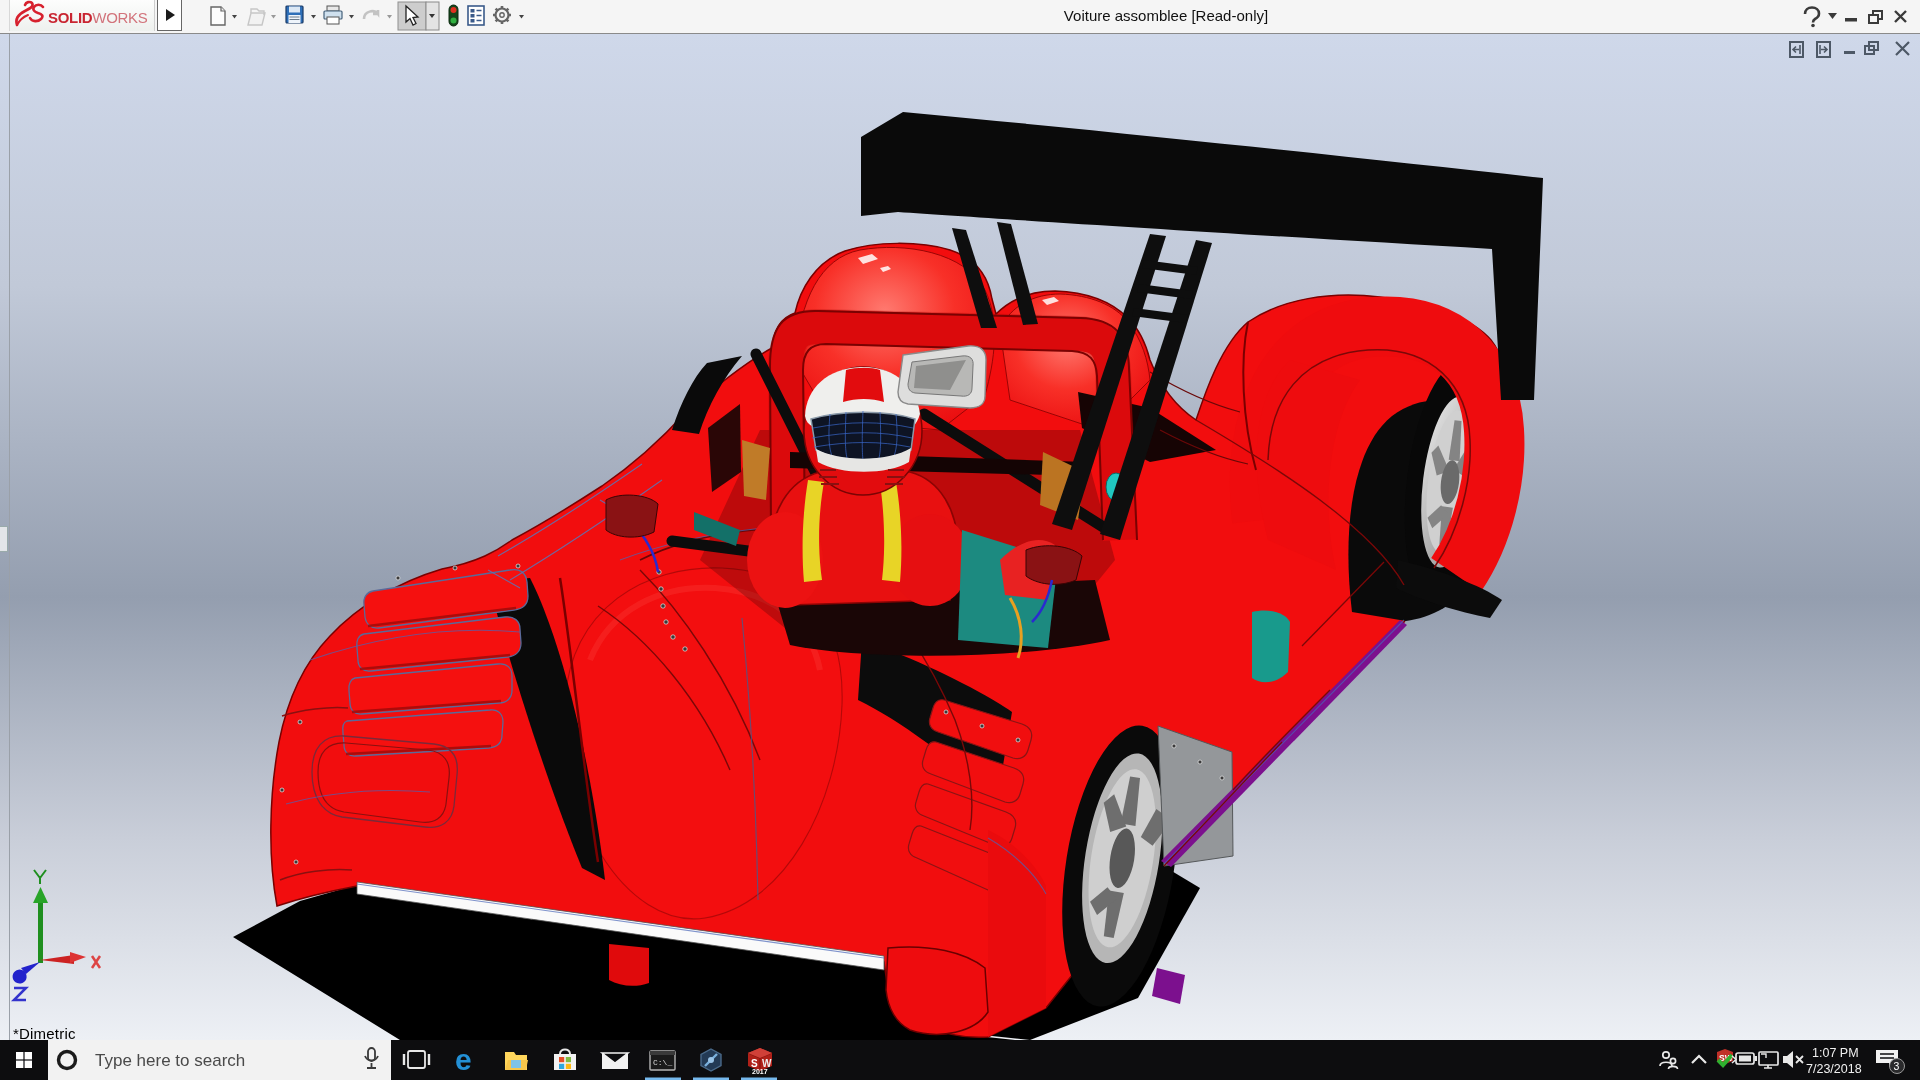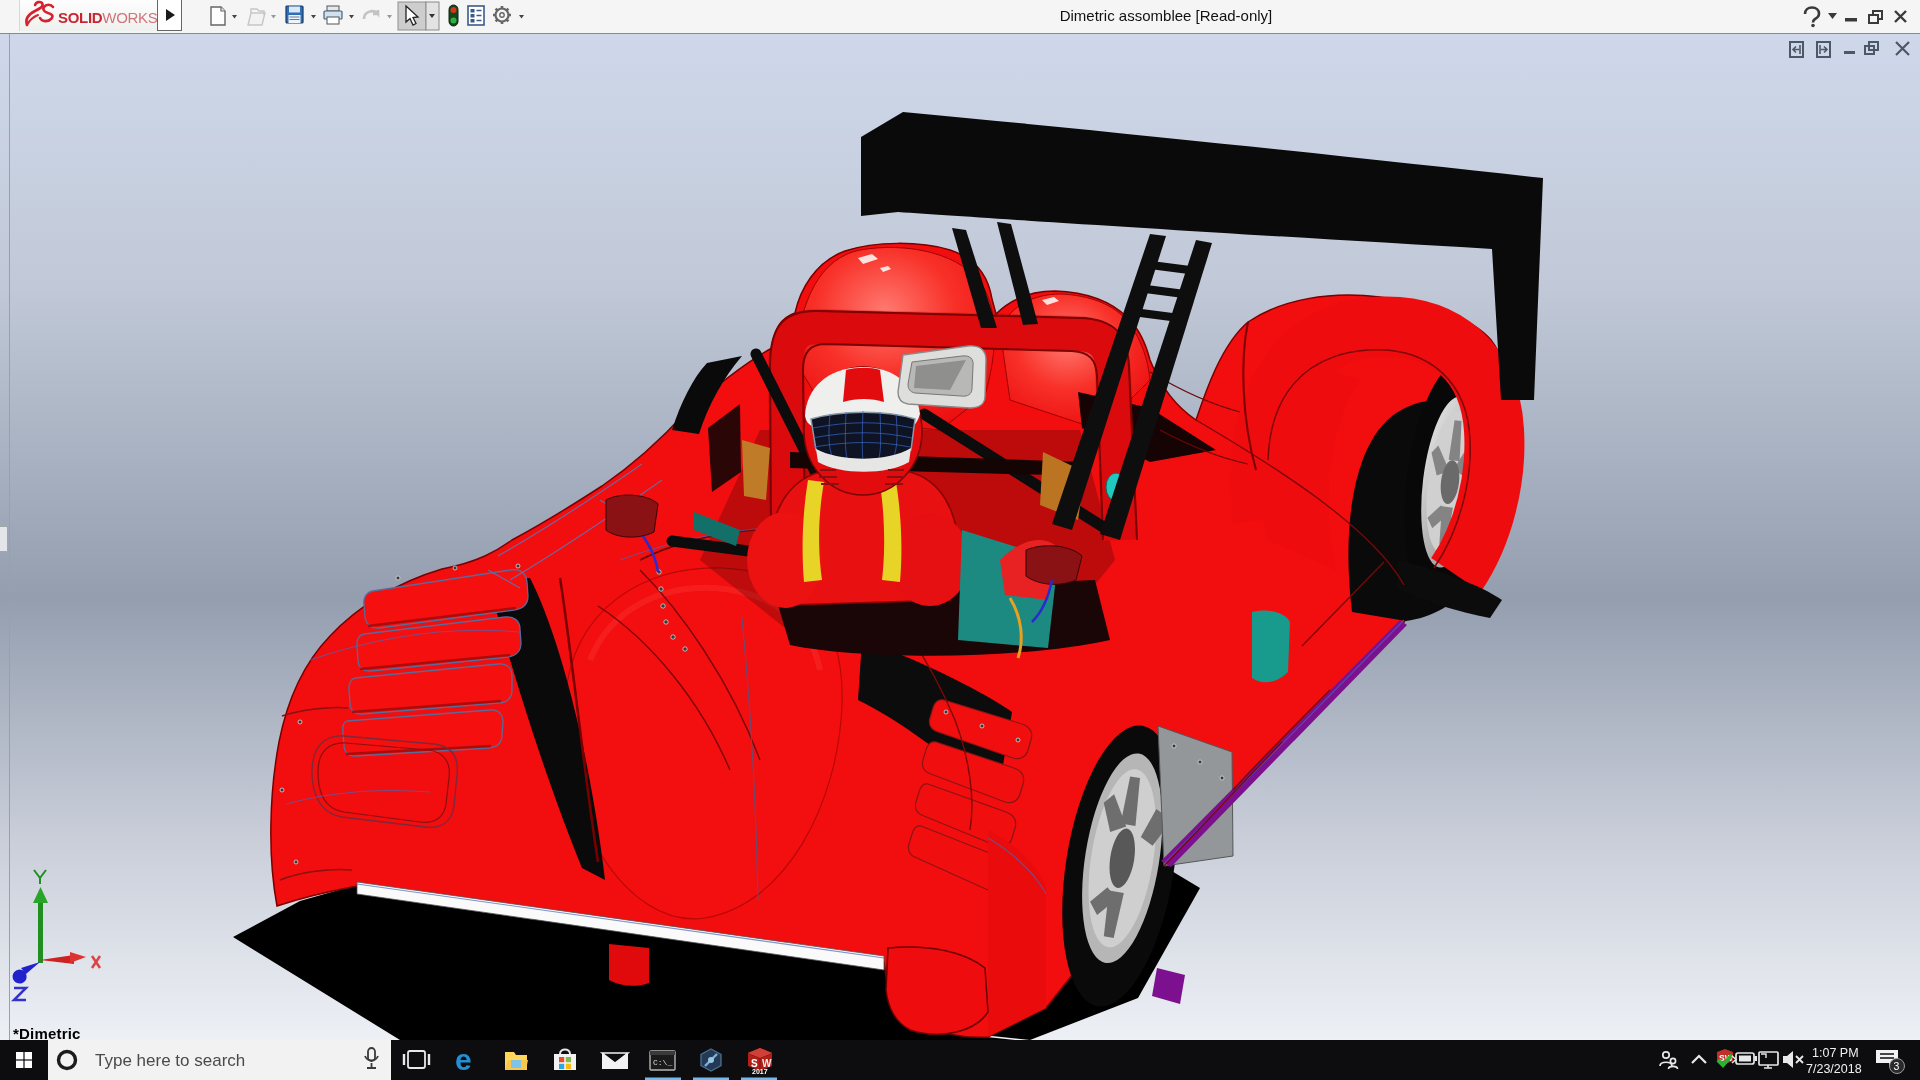--- a/index.html
+++ b/index.html
@@ -1,28 +1,28 @@
 <!DOCTYPE html>
 <html><head>
 <meta charset="utf-8">
 <style>
 html,body{margin:0;padding:0;width:1920px;height:1080px;overflow:hidden;background:#fff;font-family:"Liberation Sans",sans-serif;}
 #titlebar{position:absolute;top:0;left:0;width:1920px;height:33px;background:#f5f5f5;border-bottom:1px solid #8a8a8a;}
-#logo{position:absolute;left:19px;top:0;width:144px;height:31px;background:linear-gradient(180deg,#fdfdfd,#eef1ee);border-left:1px solid #d8d8d8;border-right:1px solid #cfcfcf;}
+#logo{position:absolute;left:9px;top:0;width:144px;height:31px;background:linear-gradient(180deg,#fdfdfd,#eef1ee);border-left:1px solid #d8d8d8;border-right:1px solid #cfcfcf;}
 #flytab{position:absolute;left:157px;top:0;width:25px;height:31px;background:#fff;border:1px solid #666;border-top:none;box-sizing:border-box;}
 #flytab:after{content:"";position:absolute;left:8px;top:9px;border-left:9px solid #1a1a1a;border-top:6px solid transparent;border-bottom:6px solid transparent;}
 #title{position:absolute;top:0;left:412px;width:1508px;height:31px;text-align:center;line-height:31px;font-size:15px;color:#111;}
 #winbtns{position:absolute;right:4px;top:0;height:31px;}
 #viewport{position:absolute;top:34px;left:0;width:1920px;height:1006px;background:linear-gradient(180deg,#cfd8ea 0%,#c1c9d8 25%,#949eaf 56%,#c9ced9 80%,#edf0f5 100%);}
 #vpborder{position:absolute;top:34px;left:9px;width:1px;height:1006px;background:#9aa0a8;}
 #sidetab{position:absolute;left:0px;top:526px;width:8px;height:26px;background:#e3e5e8;border:1px solid #9aa;border-left:none;box-sizing:border-box;}
 #taskbar{position:absolute;top:1040px;left:0;width:1920px;height:40px;background:#0d0d0f;}
 #searchbox{position:absolute;left:48px;top:1040px;width:343px;height:40px;background:#f2f2f2;}
 #searchtext{position:absolute;left:95px;top:1051px;font-size:17px;color:#4a4a4a;}
-#dimetric{position:absolute;left:13px;top:1025px;font-size:15px;font-weight:700;color:#000;letter-spacing:0.2px;}
+#dimetric{position:absolute;left:13px;top:1025px;font-size:15px;font-weight:400;color:#000;letter-spacing:0.2px;}
 </style>
 </head>
 <body>
 
 <div id="titlebar"></div>
 <div id="logo">
 <svg width="152" height="31" viewBox="0 0 152 31">
   <g fill="none" stroke="#d7212e" stroke-linecap="round">
     <path d="M7,25 C5,19 9,14 15,11 C21,8 24,6 22,3 C20,1 16,2 15,5" stroke-width="2.6"></path>
     <path d="M7,25 C9,21 13,17 18,15" stroke-width="2"></path>
@@ -90,21 +90,21 @@
 
   <g transform="translate(292,5)">
     <circle cx="10" cy="10" r="6.5" fill="none" stroke="#666" stroke-width="2.2"></circle>
     <circle cx="10" cy="10" r="2.2" fill="#f5f5f5" stroke="#666" stroke-width="1.4"></circle>
     <g stroke="#666" stroke-width="2.6">
       <path d="M10,1 v3 M10,16 v3 M1,10 h3 M16,10 h3 M3.6,3.6 l2.1,2.1 M14.3,14.3 l2.1,2.1 M16.4,3.6 l-2.1,2.1 M5.7,14.3 l-2.1,2.1"></path>
     </g>
   </g>
   <path d="M319,15 l5,0 l-2.5,3.5 z" fill="#444"></path>
 </svg>
-<div id="title">Dimetric assomblee [Read-only]</div>
+<div id="title">Voiture assomblee [Read-only]</div>
 <svg id="winbtns" width="120" height="31" viewBox="0 0 120 31" style="position:absolute;right:3px;top:0;">
   <path d="M8,14 c0,-4 3,-6.5 7,-6.5 c4,0 7,2.5 7,6 c0,3 -2,4.5 -4,5.5 c-1.5,0.8 -2,1.5 -2,3.5" fill="none" stroke="#3a3a3a" stroke-width="2.6"></path>
   <circle cx="16" cy="25.5" r="1.8" fill="#3a3a3a"></circle>
   <path d="M31,13 l9,0 l-4.5,6 z" fill="#3a3a3a"></path>
   <rect x="48" y="18" width="12" height="3.5" fill="#3a3a3a"></rect>
   <g fill="none" stroke="#3a3a3a" stroke-width="2">
     <rect x="76" y="11" width="9" height="8"></rect>
     <rect x="72" y="15" width="9" height="8" fill="#f5f5f5"></rect>
   </g>
   <path d="M98,11 l11,11 M109,11 l-11,11" stroke="#3a3a3a" stroke-width="2.4"></path>

